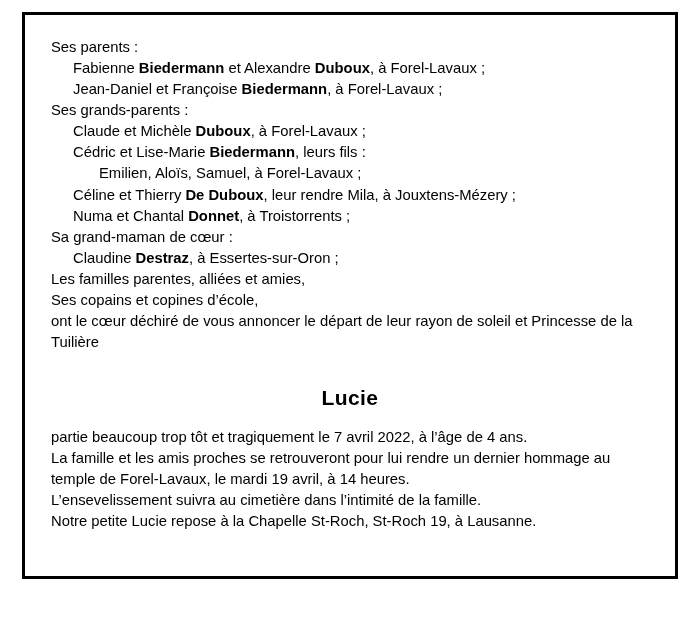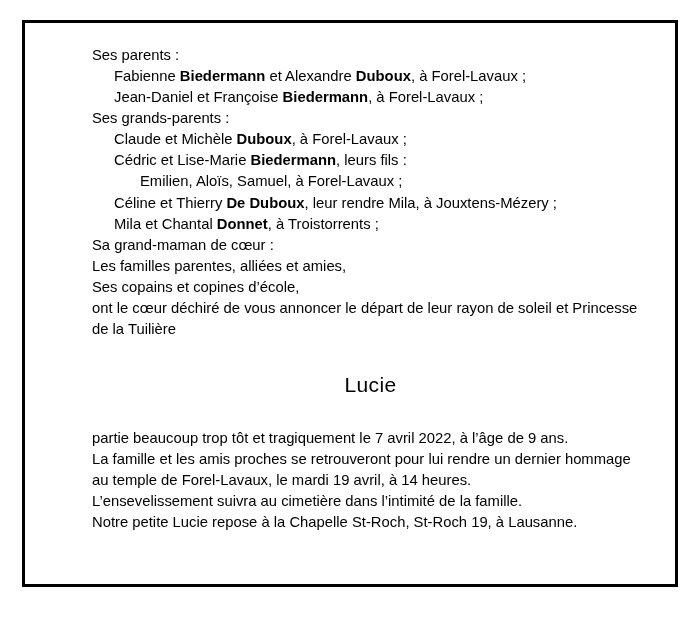--- a/index.html
+++ b/index.html
@@ -10,72 +10,72 @@
     width: 700px;
     height: 623px;
     background: #ffffff;
     font-family: "Liberation Sans", sans-serif;
     color: #000000;
     overflow: hidden;
   }
   .notice-frame {
     position: absolute;
     left: 22px;
-    top: 20px;
+    top: 12px;
     width: 656px;
     height: 567px;
     border: 3px solid #000000;
     box-sizing: border-box;
     background: #ffffff;
-    padding-left: 41px;
   }
   .notice-body {
     padding: 22px 26px 0 26px;
     font-size: 14.8px;
     line-height: 1.425;
   }
   .line {
     white-space: pre-wrap;
   }
   .indent-1 { padding-left: 22px; }
   .indent-2 { padding-left: 48px; }
   b { font-weight: bold; }
   .deceased-name {
     text-align: center;
     font-size: 21px;
-    font-weight: normal;
+    font-weight: bold;
     margin-top: 30px;
-    margin-bottom: 28px;
+    margin-bottom: 14px;
     letter-spacing: 0.4px;
   }
   .closing .line {
     line-height: 1.42;
   }
 </style>
 </head>
 <body>
 
 <div class="notice-frame">
   <div class="notice-body">
     <div class="family-block">
         <div class="line"><span>Ses parents :</span></div>
         <div class="line indent-1"><span>Fabienne </span><b>Biedermann</b><span> et Alexandre </span><b>Duboux</b><span>, à Forel-Lavaux ;</span></div>
         <div class="line indent-1"><span>Jean-Daniel et Françoise </span><b>Biedermann</b><span>, à Forel-Lavaux ;</span></div>
         <div class="line"><span>Ses grands-parents :</span></div>
         <div class="line indent-1"><span>Claude et Michèle </span><b>Duboux</b><span>, à Forel-Lavaux ;</span></div>
         <div class="line indent-1"><span>Cédric et Lise-Marie </span><b>Biedermann</b><span>, leurs fils :</span></div>
         <div class="line indent-2"><span>Emilien, Aloïs, Samuel, à Forel-Lavaux ;</span></div>
         <div class="line indent-1"><span>Céline et Thierry </span><b>De Duboux</b><span>, leur rendre Mila, à Jouxtens-Mézery ;</span></div>
-        <div class="line indent-1"><span>Mila et Chantal </span><b>Donnet</b><span>, à Troistorrents ;</span></div>
+        <div class="line indent-1"><span>Numa et Chantal </span><b>Donnet</b><span>, à Troistorrents ;</span></div>
         <div class="line"><span>Sa grand-maman de cœur :</span></div>
+        <div class="line indent-1"><span>Claudine </span><b>Destraz</b><span>, à Essertes-sur-Oron ;</span></div>
         <div class="line"><span>Les familles parentes, alliées et amies,</span></div>
         <div class="line"><span>Ses copains et copines d’école,</span></div>
         <div class="line"><span>ont le cœur déchiré de vous annoncer le départ de leur rayon de soleil et Princesse de la Tuilière</span></div>
       </div>
     <div class="deceased-name">Lucie</div>
     <div class="closing">
-        <div class="line"><span>partie beaucoup trop tôt et tragiquement le 7 avril 2022, à l’âge de 9 ans.</span></div>
+        <div class="line"><span>partie beaucoup trop tôt et tragiquement le 7 avril 2022, à l’âge de 4 ans.</span></div>
         <div class="line"><span>La famille et les amis proches se retrouveront pour lui rendre un dernier hommage au temple de Forel-Lavaux, le mardi 19 avril, à 14 heures.</span></div>
         <div class="line"><span>L’ensevelissement suivra au cimetière dans l’intimité de la famille.</span></div>
         <div class="line"><span>Notre petite Lucie repose à la Chapelle St-Roch, St-Roch 19, à Lausanne.</span></div>
       </div>
   </div>
 </div>
 
 </body></html>

